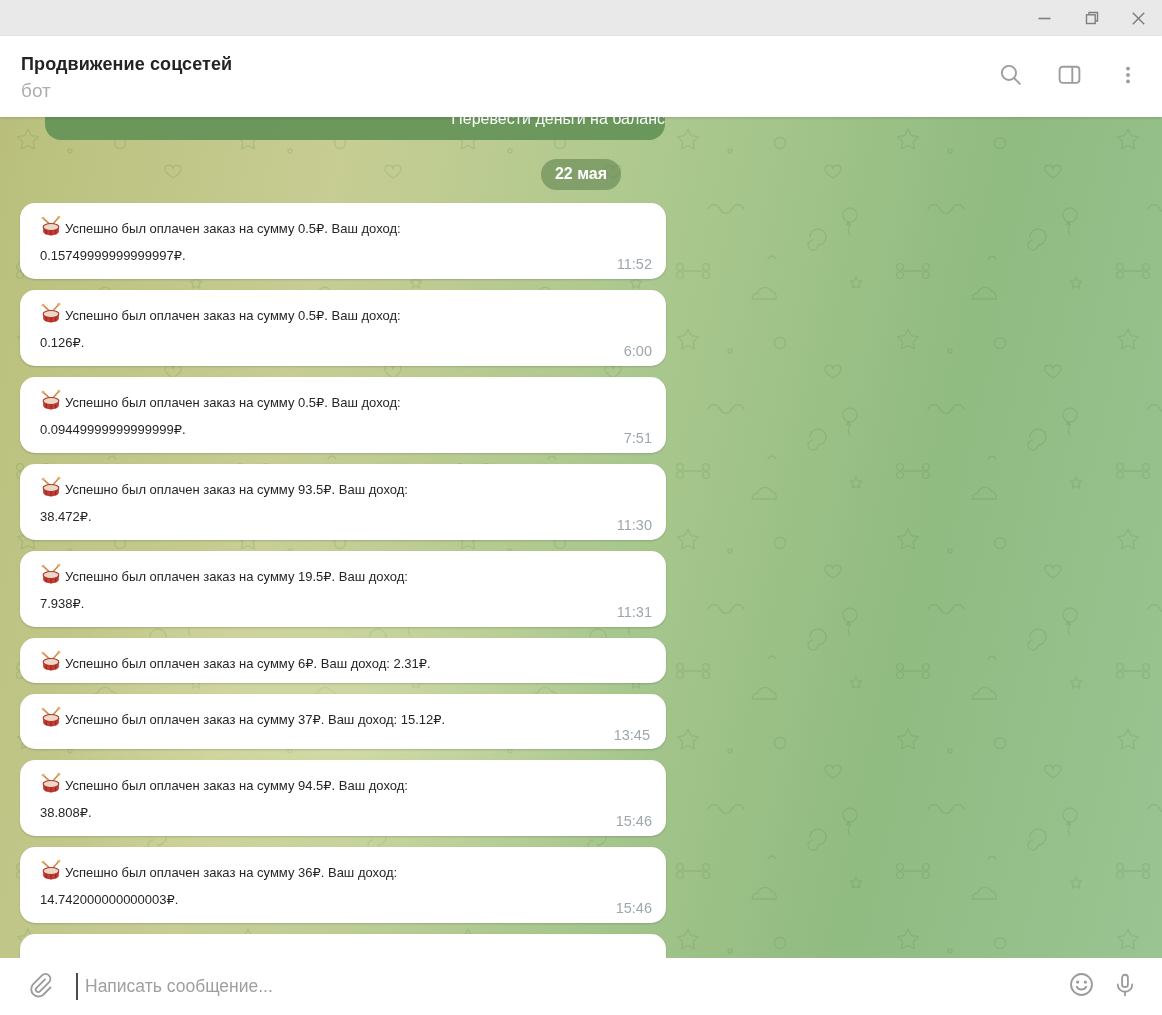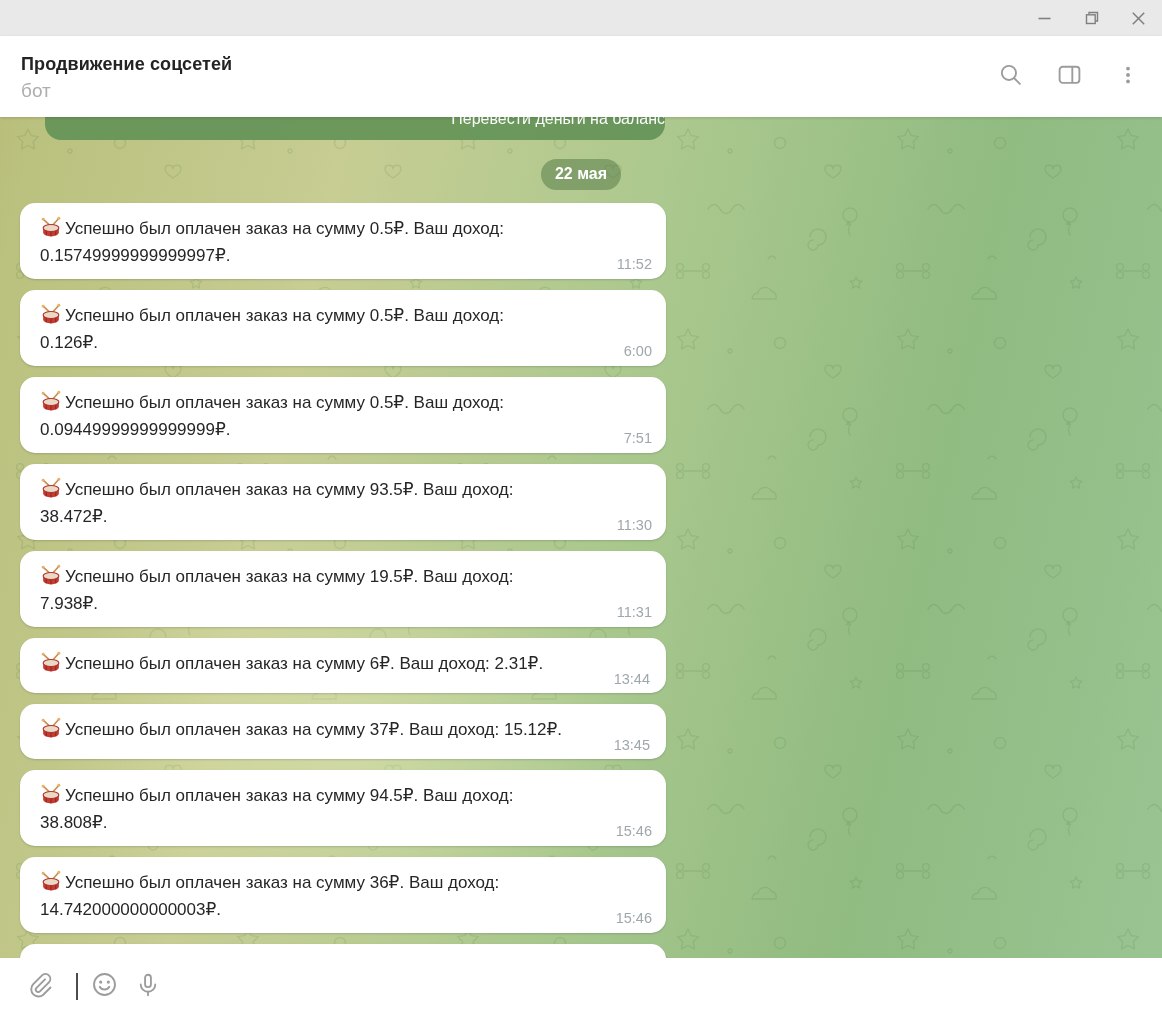--- a/index.html
+++ b/index.html
@@ -57,21 +57,21 @@
     background:rgba(84,120,70,0.52); color:#ffffff; font-size:16px;font-weight:bold;
   }
 
   .message-list { position:relative; z-index:2; }
   .bubble {
     position:relative; width:646px; margin:0 0 11px 20px;
     background:#ffffff; border-radius:15px;
     padding:12px 16px 10px 20px;
     box-shadow:0 1px 2px rgba(16,35,47,0.18);
   }
-  .msg-text { font-size:17px; line-height:27px; color:#262626; }
+  .msg-text { font-size:13px; line-height:27px; color:#262626; }
   .emoji { display:inline-block; width:22px; height:22px; vertical-align:-4px; margin-right:3px; }
   .msg-time {
     position:absolute; right:14px; bottom:7px;
     font-size:14.5px; color:#9fa7ac; line-height:16px;
   }
   .bubble.compact { padding-bottom:6px; }
   .bubble.compact .msg-time {
     position:static; display:block; text-align:right; margin-top:-6px;
   }
   .bubble.partial { height:30px; margin-bottom:0; border-radius:15px 15px 0 0; }
@@ -255,21 +255,20 @@
   <div class="bubble compact">
     <div class="msg-text"><span class="emoji"><svg width="22" height="22" viewBox="0 0 21 21">
               <line x1="3" y1="3" x2="10.8" y2="10.2" stroke="#c98f4e" stroke-width="1.6" stroke-linecap="round"></line>
               <line x1="18" y1="2.2" x2="10.8" y2="10.2" stroke="#c98f4e" stroke-width="1.6" stroke-linecap="round"></line>
               <circle cx="3" cy="3" r="1.4" fill="#e8b06a"></circle>
               <circle cx="18" cy="2.2" r="1.4" fill="#e8b06a"></circle>
               <path d="M3 11.5v4.3a7.5 3.7 0 0 0 15 0v-4.3z" fill="#c53b32"></path>
               <path d="M6 13.8v4.5 M10.5 14.8v4.6 M15 13.8v4.5" stroke="#8e2721" stroke-width="1" fill="none"></path>
               <ellipse cx="10.5" cy="11.5" rx="7.5" ry="3.4" fill="#ead9c6" stroke="#b3362e" stroke-width="1.1"></ellipse>
             </svg></span><span class="msg-line">Успешно был оплачен заказ на сумму 6₽. Ваш доход: 2.31₽.</span></div>
-    <div class="msg-time">13:44</div>
   </div>
 
   <div class="bubble compact">
     <div class="msg-text"><span class="emoji"><svg width="22" height="22" viewBox="0 0 21 21">
               <line x1="3" y1="3" x2="10.8" y2="10.2" stroke="#c98f4e" stroke-width="1.6" stroke-linecap="round"></line>
               <line x1="18" y1="2.2" x2="10.8" y2="10.2" stroke="#c98f4e" stroke-width="1.6" stroke-linecap="round"></line>
               <circle cx="3" cy="3" r="1.4" fill="#e8b06a"></circle>
               <circle cx="18" cy="2.2" r="1.4" fill="#e8b06a"></circle>
               <path d="M3 11.5v4.3a7.5 3.7 0 0 0 15 0v-4.3z" fill="#c53b32"></path>
               <path d="M6 13.8v4.5 M10.5 14.8v4.6 M15 13.8v4.5" stroke="#8e2721" stroke-width="1" fill="none"></path>
@@ -309,20 +308,21 @@
 
 <div class="composer">
   <div class="cbtn">
     <span>
       <svg width="27" height="27" viewBox="0 0 24 24" fill="none" stroke="currentColor" stroke-width="1.7" stroke-linecap="round">
         <path d="M16.9 7.4l-7.6 7.6a2.15 2.15 0 0 0 3.05 3.05l8-8a4.3 4.3 0 0 0-6.1-6.1l-8 8a6.45 6.45 0 0 0 9.1 9.1l6.4-6.4"></path>
       </svg>
     </span>
   </div>
   <div class="caret"></div>
+  <input class="msg-input" type="text" placeholder="Написать сообщение..." style="">
   <div class="cbtn">
     <span>
       <svg width="27" height="27" viewBox="0 0 24 24" fill="none" stroke="currentColor" stroke-width="1.7" stroke-linecap="round">
         <circle cx="12" cy="12" r="9.3"></circle>
         <circle cx="8.6" cy="9.8" r="0.6" fill="currentColor"></circle>
         <circle cx="15.4" cy="9.8" r="0.6" fill="currentColor"></circle>
         <path d="M7.8 14a4.8 4.8 0 0 0 8.4 0"></path>
       </svg>
     </span>
   </div>

